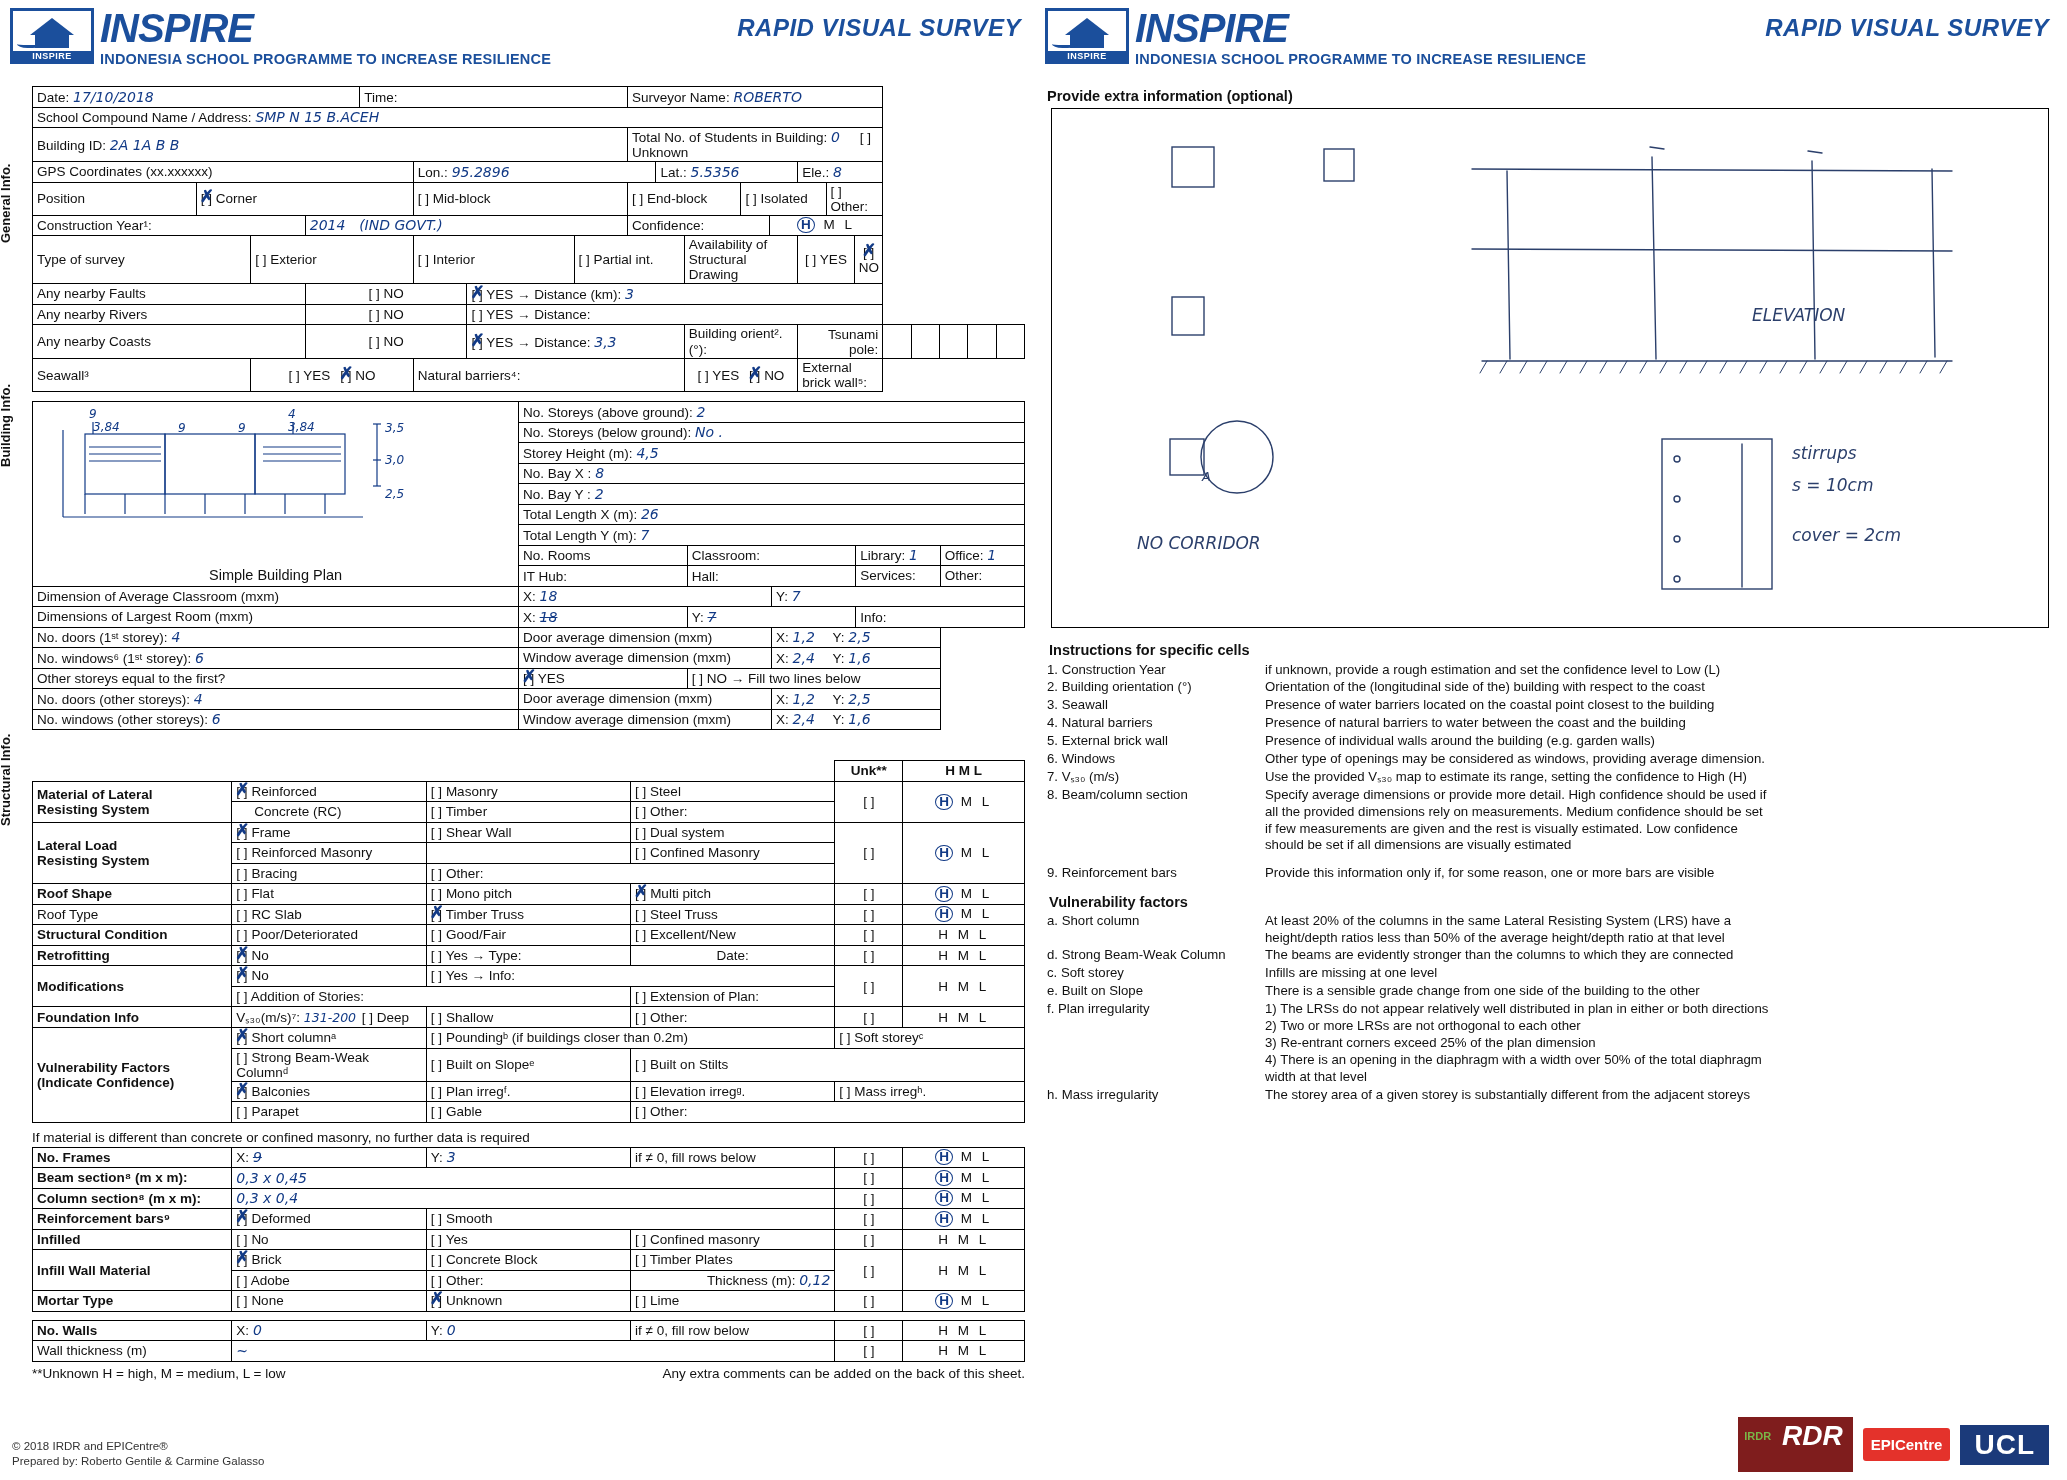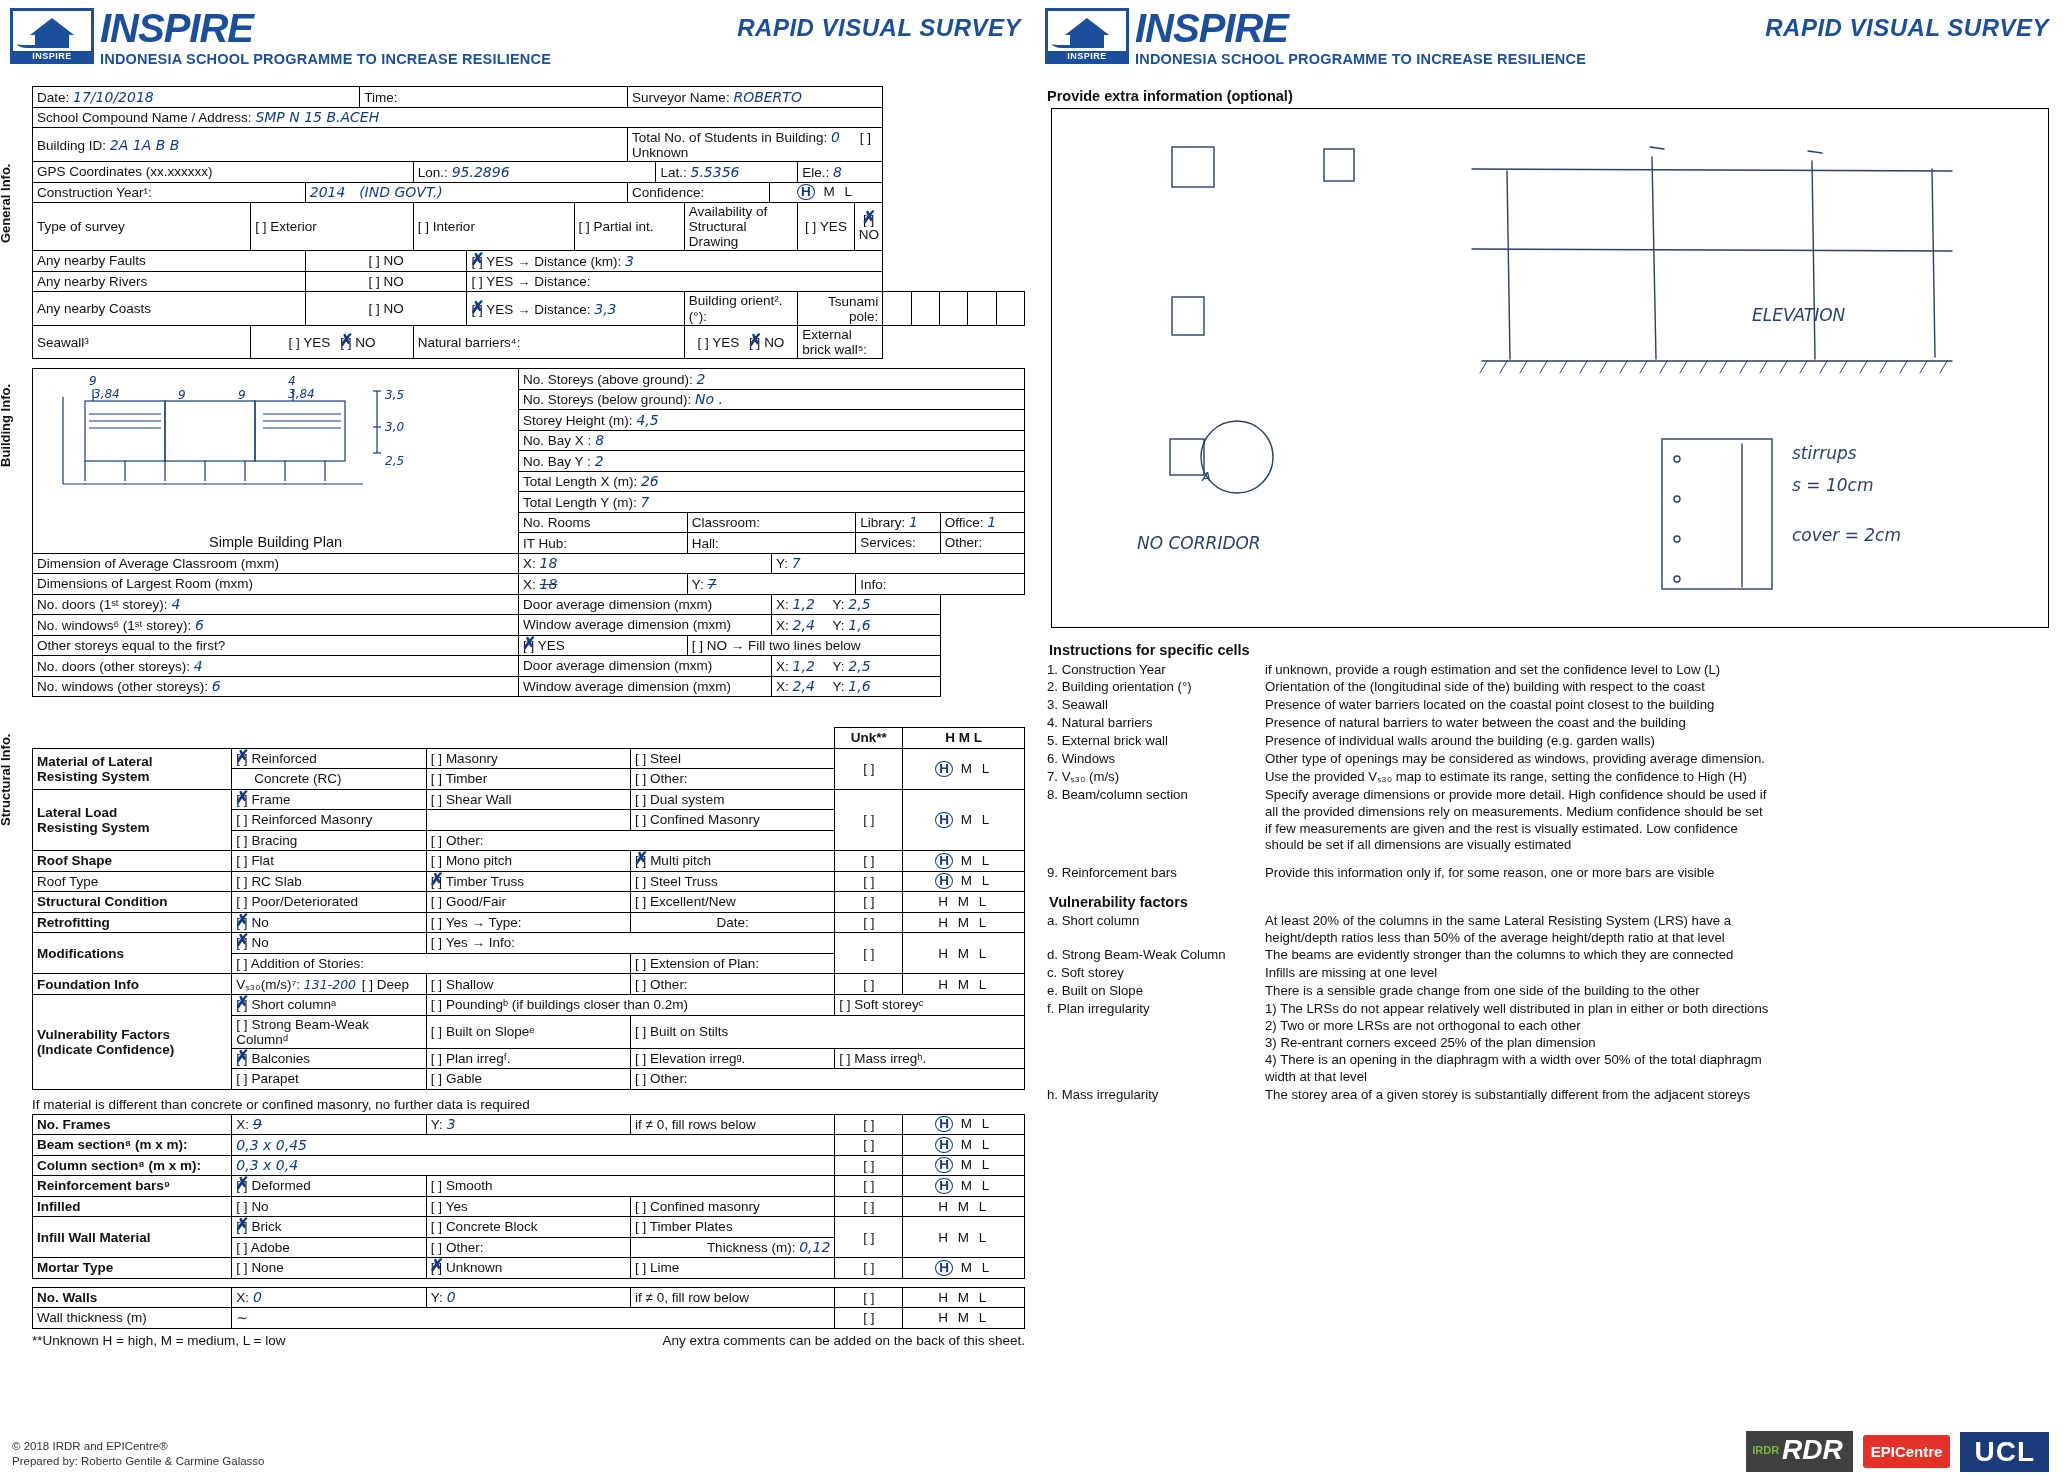--- a/index.html
+++ b/index.html
@@ -93,21 +93,21 @@
   .sketch-box { border:1px solid #000; height:520px; position:relative; background:#fff; margin:0 4px 0 6px; }
   .sketch-box svg { position:absolute; left:0; top:0; }
   .ins-title { font-weight:bold; font-size:14.5px; margin:14px 0 3px 4px; }
   .ins { width:100%; border-collapse:collapse; }
   .ins td { font-size:13.2px; padding:0.5px 2px; vertical-align:top; line-height:1.28; }
   .ins td.k { width:218px; }
   .vf-title { font-weight:bold; font-size:14.5px; margin:12px 0 2px 4px; }
 
   .footer-left { position:absolute; left:12px; bottom:10px; font-size:11.5px; color:#333; line-height:1.35; }
   .logos { position:absolute; right:18px; bottom:8px; display:flex; align-items:center; gap:10px; }
-  .lg-rdr { background:#404040; color:#fff; font-weight:bold; font-style:italic; font-size:28px; padding:3px 10px 6px 6px; display:flex; align-items:center; }
+  .lg-rdr { background:#7f1d1d; color:#fff; font-weight:bold; font-style:italic; font-size:28px; padding:3px 10px 20px 6px; display:flex; align-items:center;gap:8px; }
   .lg-rdr .grn { color:#7ab648; font-size:11px; font-weight:bold; font-style:normal; line-height:1; margin-right:3px; }
   .lg-epi { background:#e4322b; color:#fff; font-weight:bold; font-size:15px; padding:8px 8px; border-radius:3px; }
   .lg-ucl { background:#1b3a7a; color:#fff; font-weight:bold; font-size:28px; padding:4px 14px; letter-spacing:1px; }
 </style>
 </head>
 <body>
 
 <div class="page">
 
   <div class="col-left">
@@ -155,20 +155,29 @@
             <span style="margin-left:16px">[ ] Unknown</span></td>
         </tr>
         <tr>
           <td colspan="7"><span>GPS Coordinates (xx.xxxxxx)</span></td>
           <td colspan="5"><span>Lon.:</span>
             <span class="hand">95.2896</span></td>
           <td colspan="5"><span>Lat.:</span>
             <span class="hand">5.5356</span></td>
           <td colspan="3"><span>Ele.:</span>
             <span class="hand">8</span></td>
+        </tr>
+        <tr>
+          <td colspan="3"><span>Position</span></td>
+          <td colspan="4"><span class="ck">[ ]<span class="x">✗</span></span>
+            <span>Corner</span></td>
+          <td colspan="4">[ ] <span>Mid-block</span></td>
+          <td colspan="4">[ ] <span>End-block</span></td>
+          <td colspan="3">[ ] <span>Isolated</span></td>
+          <td colspan="2">[ ] <span>Other:</span></td>
         </tr>
         <tr>
           <td colspan="5"><span>Construction Year¹:</span></td>
           <td colspan="6"><span class="hand">2014</span>
             <span class="hand" style="margin-left:10px">(IND GOVT.)</span></td>
           <td colspan="5"><span>Confidence:</span></td>
           <td colspan="4" style="text-align:center"><span class="circ">H</span>
             <span class="conf" style="margin-left:5px">M  L</span></td>
         </tr>
         <tr>

